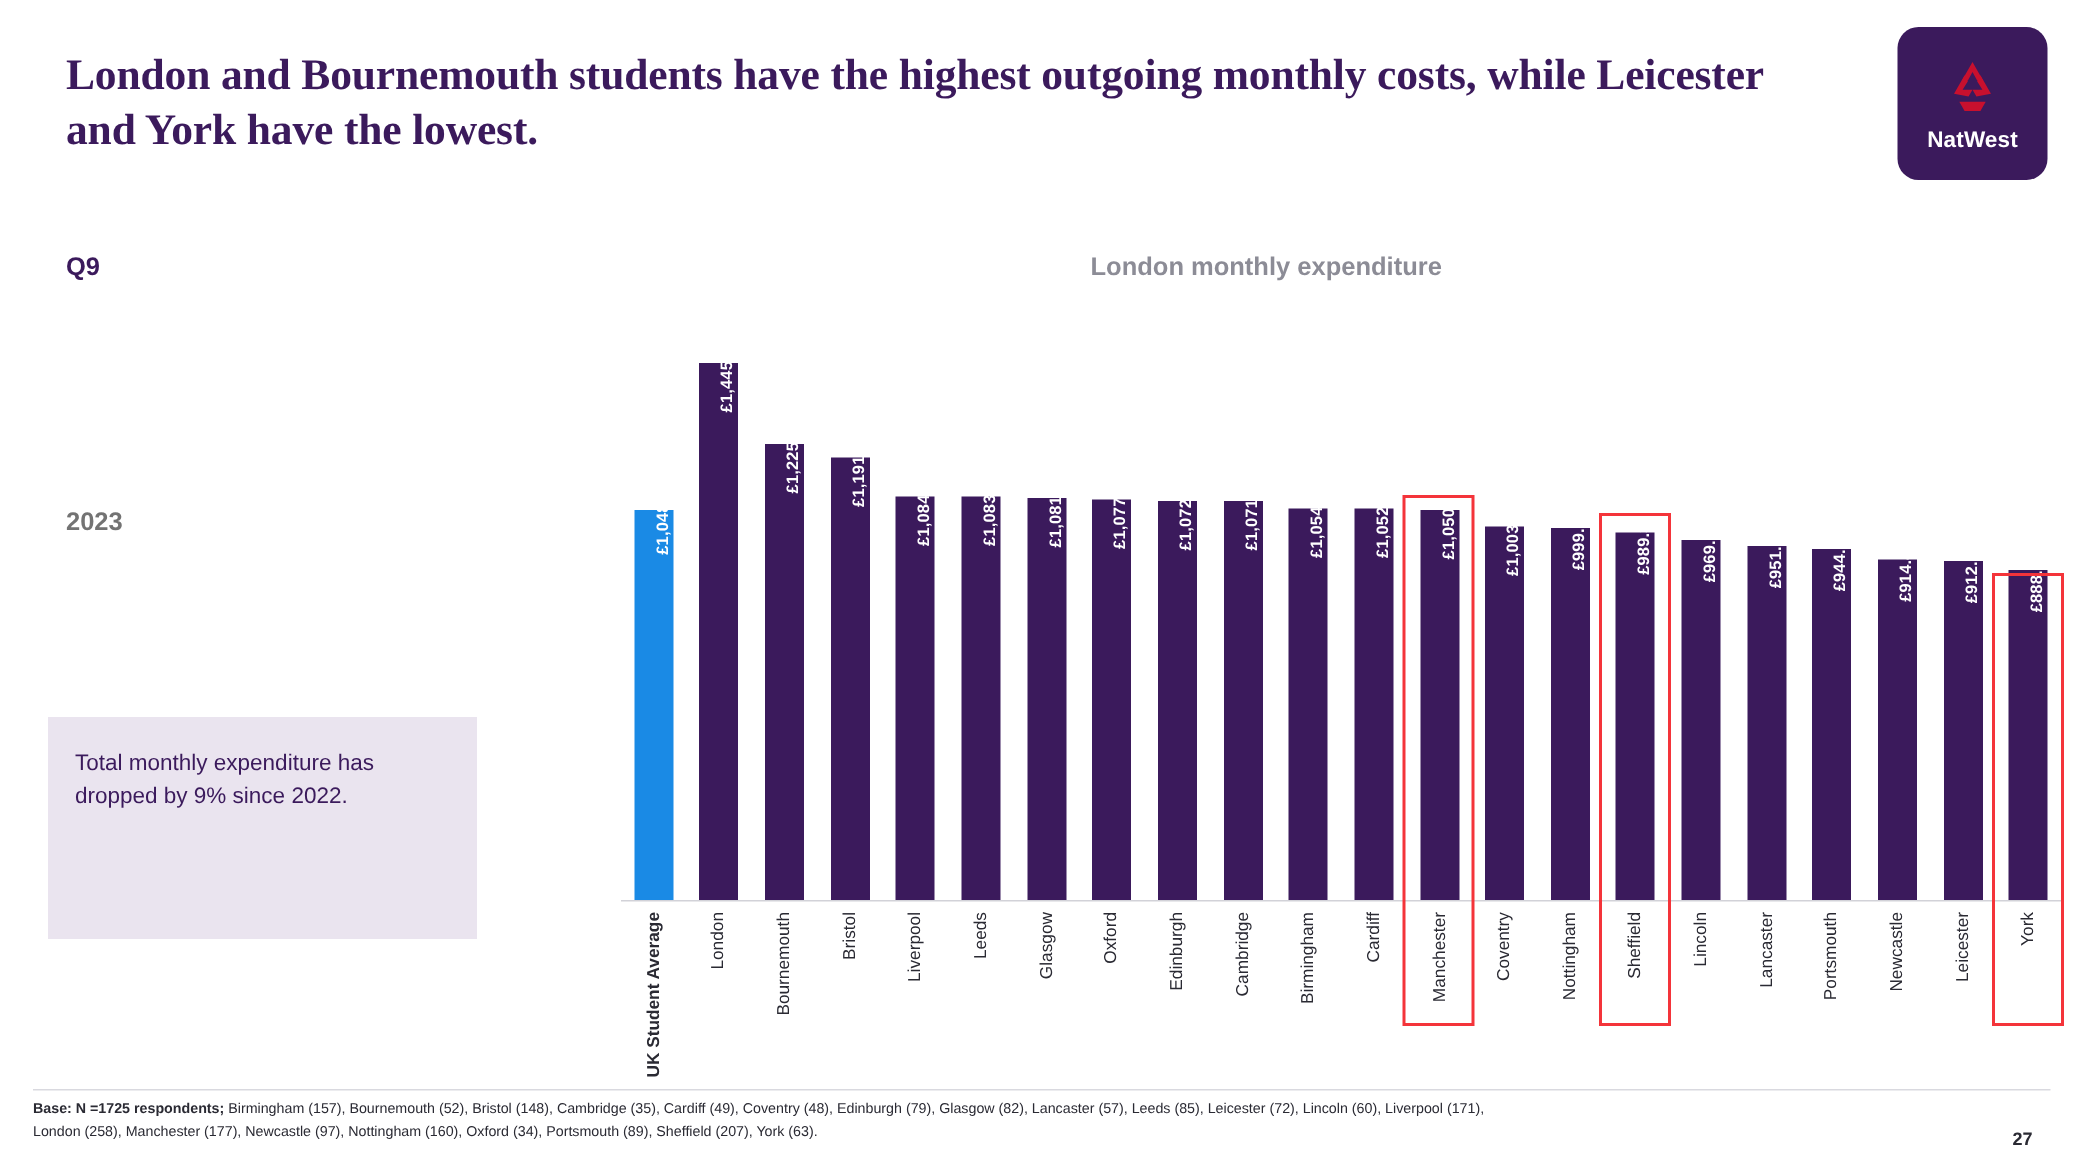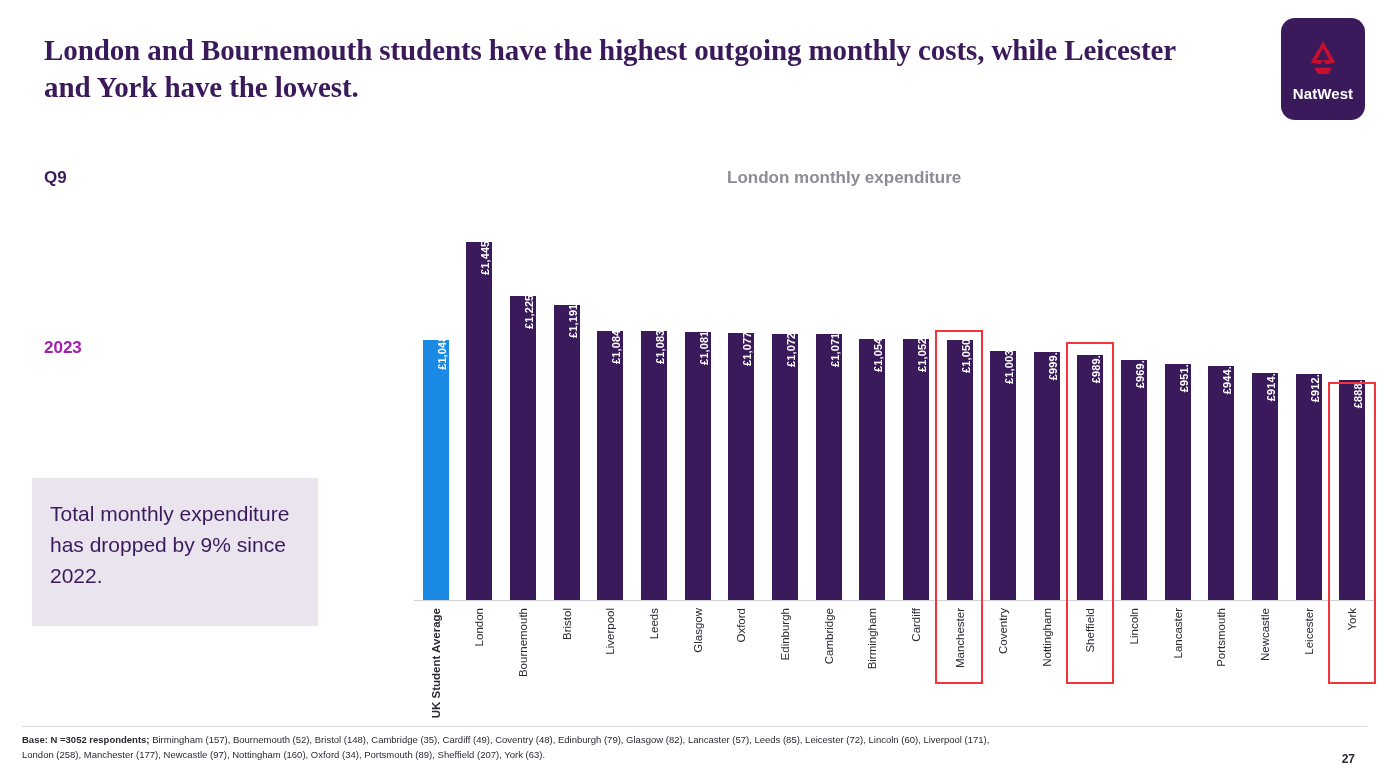--- a/index.html
+++ b/index.html
@@ -33,21 +33,21 @@
     line-height: 1.28;
     color: #3B1A5C;
     letter-spacing: -0.1px;
   }
 
   
   .logo-box {
     position: absolute;
     right: 24px;
     top: 18px;
-    width: 84px;
+    width: 100px;
     height: 102px;
     background: #3B1A5C;
     border-radius: 14px;
     display: flex;
     flex-direction: column;
     align-items: center;
     justify-content: center;
   }
   .logo-mark {
     width: 44px;
@@ -81,37 +81,37 @@
     font-weight: bold;
     line-height: 1.55;
     color: #3B1A5C;
   }
   .q-year {
     position: absolute;
     left: 44px;
     top: 338px;
     font-size: 17px;
     font-weight: bold;
-    color: #a21caf;
+    color: #737373;
   }
 
   .callout {
     position: absolute;
     left: 32px;
     top: 478px;
     width: 286px;
     height: 148px;
     background: #EAE4EF;
   }
   .callout-text {
     position: absolute;
     left: 18px;
     top: 20px;
     width: 250px;
-    font-size: 21px;
+    font-size: 15px;
     line-height: 1.48;
     color: #3B1A5C;
   }
 
   
   .chart-title {
     position: absolute;
     left: 727px;
     top: 168px;
     font-size: 17px;
@@ -430,16 +430,16 @@
       </div>
     </div>
   <div id="highlights">
       <div class="highlight" style="left: 935.455px; top: 330px; width: 48px; height: 354px;"></div>
       <div class="highlight" style="left: 1066.36px; top: 342px; width: 48px; height: 342px;"></div>
       <div class="highlight" style="left: 1328.18px; top: 382px; width: 48px; height: 302px;"></div>
     </div>
 
   <div class="footer-rule"></div>
   <div class="footnote">
-    <b>Base: N =3052 respondents;</b><span> Birmingham (157),  Bournemouth (52), Bristol (148), Cambridge (35), Cardiff (49), Coventry (48),  Edinburgh (79), Glasgow (82), Lancaster (57), Leeds (85), Leicester (72), Lincoln (60), Liverpool (171), London (258), Manchester (177), Newcastle (97), Nottingham (160), Oxford (34), Portsmouth (89), Sheffield (207), York (63).</span>
+    <b>Base: N =1725 respondents;</b><span> Birmingham (157),  Bournemouth (52), Bristol (148), Cambridge (35), Cardiff (49), Coventry (48),  Edinburgh (79), Glasgow (82), Lancaster (57), Leeds (85), Leicester (72), Lincoln (60), Liverpool (171), London (258), Manchester (177), Newcastle (97), Nottingham (160), Oxford (34), Portsmouth (89), Sheffield (207), York (63).</span>
   </div>
   <div class="page-num">27</div>
 </div>
 
 </body></html>

